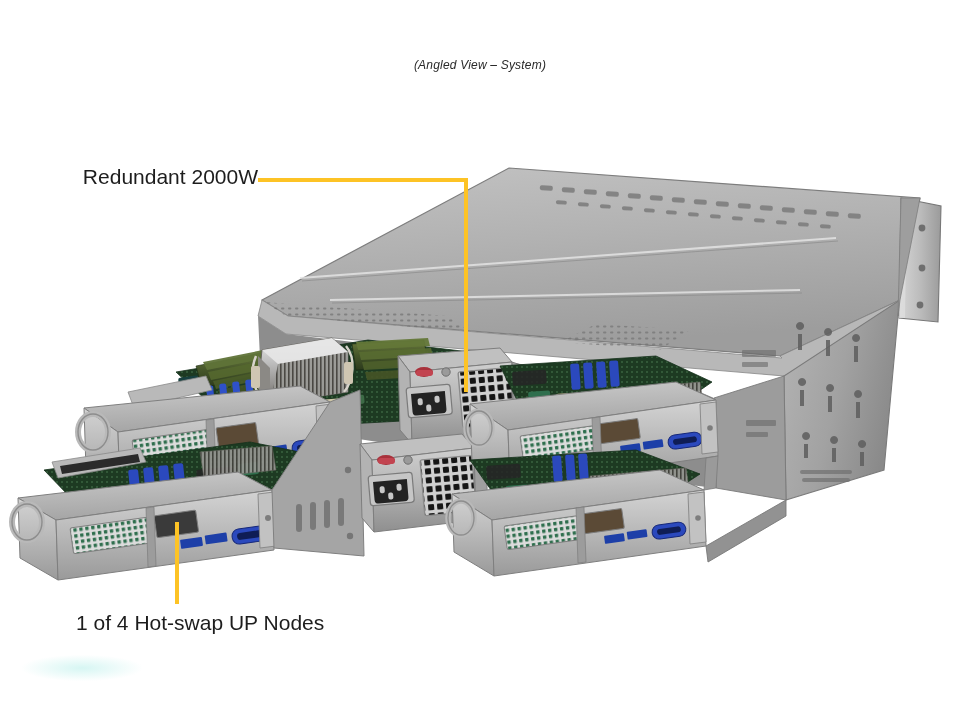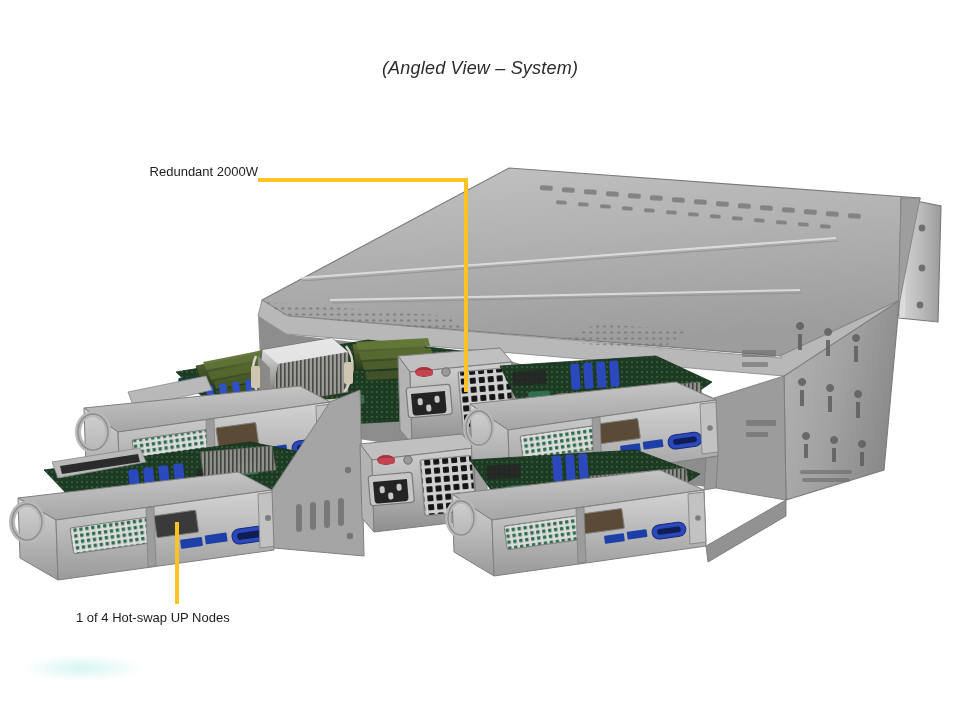--- a/index.html
+++ b/index.html
@@ -11,30 +11,30 @@
     overflow:hidden;
     position:relative;
   }
   #stage{position:absolute;left:0;top:0;width:960px;height:720px;background:#fff;}
 
   
   .fig-title{
     position:absolute;left:0;top:58px;width:960px;
     text-align:center;
     font-style:italic;
-    font-size:18px;
+    font-size:12px;
     color:#2a2a2a;
     letter-spacing:.2px;
     font-family:"Liberation Sans", sans-serif;
   }
 
   
   .callout-label{
     position:absolute;
-    font-size:13px;
+    font-size:21px;
     color:#1d1d1d;
     line-height:1.32;
     white-space:nowrap;
     font-family:"Liberation Sans", sans-serif;
   }
   #label-psu{left:22px;top:163px;text-align:right;width:236px;}
   #label-node{left:76px;top:609px;text-align:left;}
 
   
   #art{position:absolute;left:0;top:0;width:960px;height:720px;}

